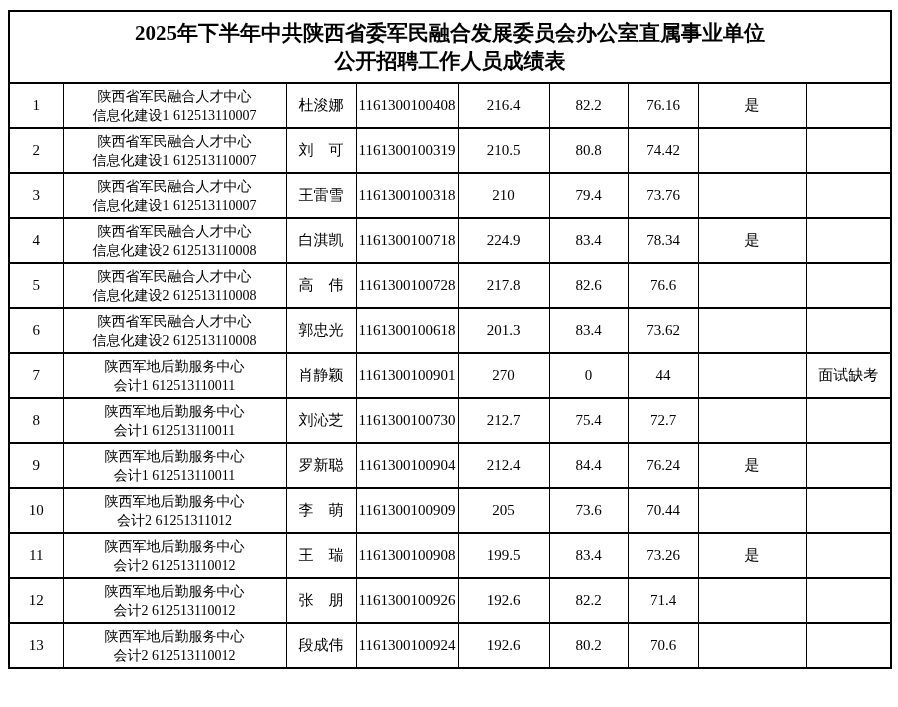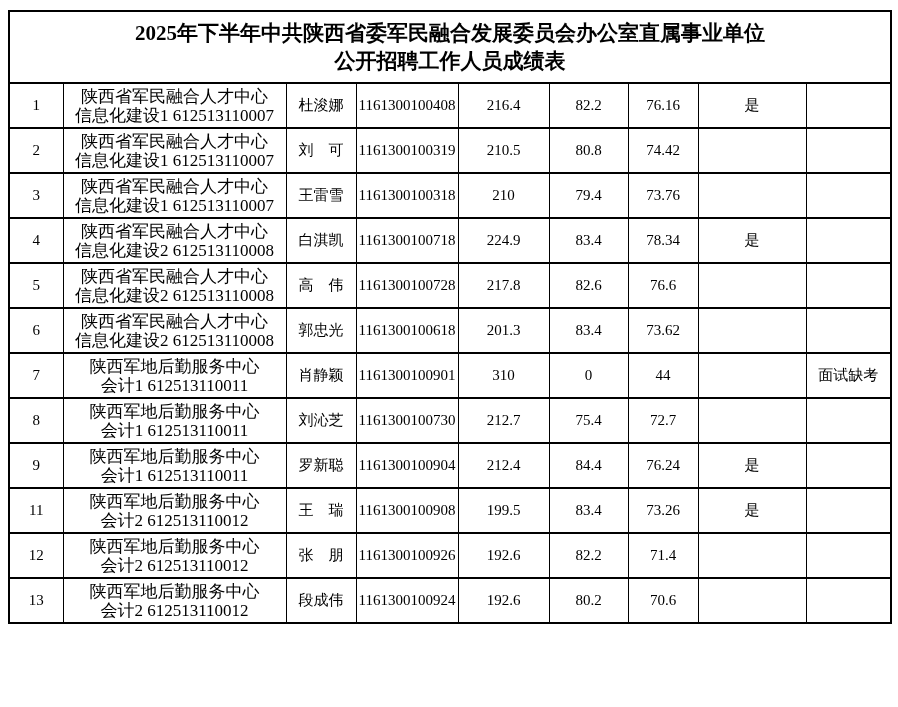--- a/index.html
+++ b/index.html
@@ -49,21 +49,21 @@
   tr.header-row th {
     height: 26px;
     font-size: 15px;
     white-space: nowrap;
   }
   tr.data-row td {
     height: 43px;
     font-size: 15px;
   }
   .job-line {
-    font-size: 17px;
+    font-size: 14px;
     line-height: 19px;
     white-space: nowrap;
   }
   .ticket-cell {
     font-size: 14.5px;
     letter-spacing: 0px;
     white-space: nowrap;
     margin-left: 28px;
   }
   .name-cell { white-space: pre; }
@@ -179,21 +179,21 @@
           <td class="note-cell"></td>
         </tr>
         <tr class="data-row">
           <td>7</td>
           <td>
             <div class="job-line">陕西军地后勤服务中心</div>
             <div class="job-line">会计1 612513110011</div>
           </td>
           <td class="name-cell">肖静颖</td>
           <td class="ticket-cell">1161300100901</td>
-          <td>310</td>
+          <td>270</td>
           <td>0</td>
           <td>44</td>
           <td></td>
           <td class="note-cell">面试缺考</td>
         </tr>
         <tr class="data-row">
           <td>8</td>
           <td>
             <div class="job-line">陕西军地后勤服务中心</div>
             <div class="job-line">会计1 612513110011</div>
@@ -214,20 +214,34 @@
           </td>
           <td class="name-cell">罗新聪</td>
           <td class="ticket-cell">1161300100904</td>
           <td>212.4</td>
           <td>84.4</td>
           <td>76.24</td>
           <td>是</td>
           <td class="note-cell"></td>
         </tr>
         <tr class="data-row">
+          <td>10</td>
+          <td>
+            <div class="job-line">陕西军地后勤服务中心</div>
+            <div class="job-line">会计2 61251311012</div>
+          </td>
+          <td class="name-cell">李　萌</td>
+          <td class="ticket-cell">1161300100909</td>
+          <td>205</td>
+          <td>73.6</td>
+          <td>70.44</td>
+          <td></td>
+          <td class="note-cell"></td>
+        </tr>
+        <tr class="data-row">
           <td>11</td>
           <td>
             <div class="job-line">陕西军地后勤服务中心</div>
             <div class="job-line">会计2 612513110012</div>
           </td>
           <td class="name-cell">王　瑞</td>
           <td class="ticket-cell">1161300100908</td>
           <td>199.5</td>
           <td>83.4</td>
           <td>73.26</td>

